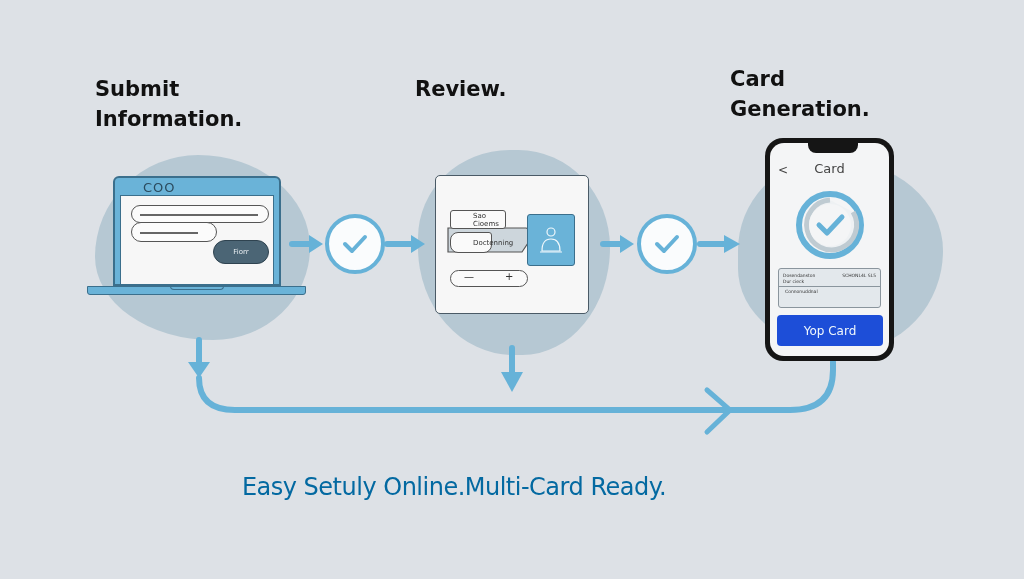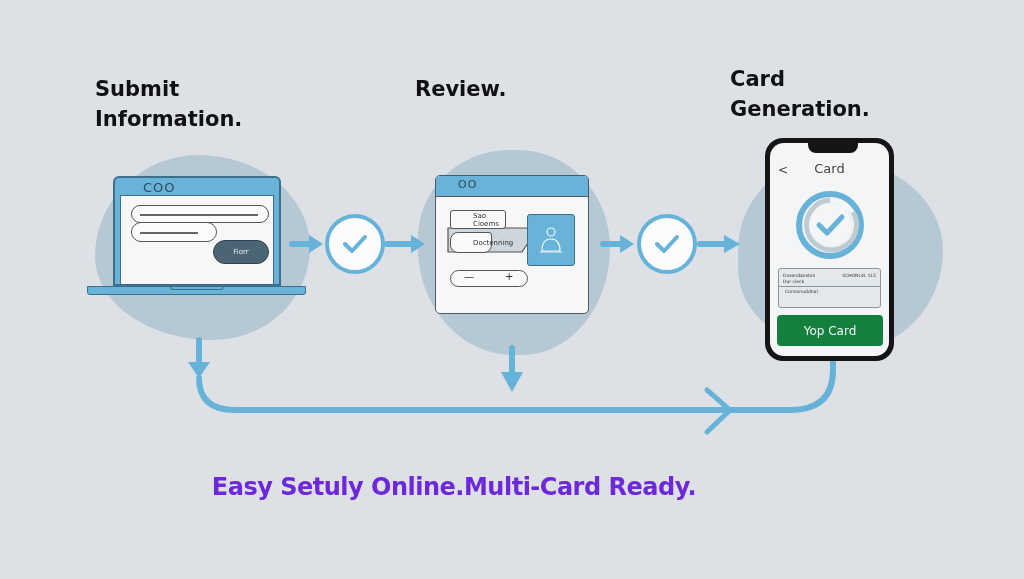--- a/index.html
+++ b/index.html
@@ -89,26 +89,26 @@
   .phone-back { position:absolute; left: 8px; top: 20px; font-size: 12px; color:#444; }
   .phone-title { position:absolute; left: 0; right: 0; top: 18px; text-align:center; font-size: 13px; color:#444; }
   .info-card {
     position:absolute; left: 8px; top: 125px; width: 103px; height: 40px;
     background:#e3e8ec; border:1.2px solid #8a959d; border-radius: 3px; box-sizing:border-box;
     font-size: 4.5px; color: #333;
   }
   .info-card .sep { position:absolute; left:0; right:0; top: 17px; height: 1px; background:#8a959d; }
   .phone-btn {
     position:absolute; left: 7px; top: 172px; width: 106px; height: 31px;
-    background:#15803d; border-radius: 4px; color: #f0f8fc; font-size: 12px;
+    background:#1d4ed8; border-radius: 4px; color: #f0f8fc; font-size: 12px;
     display:flex; align-items:center; justify-content:center;
   }
   .tagline {
     position:absolute; left: 0; width: 908px; top: 473px; text-align:center;
-    font-size: 24px; font-weight: bold; color: #6d28d9; letter-spacing: -0.5px;
+    font-size: 24px; font-weight: normal; color: #0369a1; letter-spacing: -0.5px;
   }
 </style>
 </head>
 <body>
 
 <div class="step-title" style="left:95px; top:74px; width:210px;">Submit
 Information.</div>
 <div class="step-title" style="left:415px; top:74px; width:200px;">Review.</div>
 <div class="step-title" style="left:730px; top:64px; width:200px;">Card
 Generation.</div>
@@ -161,23 +161,20 @@
 <div class="laptop-base"></div>
 <div class="laptop-notch"></div>
 
 <div class="check-circle" style="left:325px; top:214px;">
   <svg width="26" height="20" viewBox="0 0 26 20">
     <path d="M3 10 L10 17 L23 3" fill="none" stroke="#66b2d8" stroke-width="4" stroke-linecap="round" stroke-linejoin="round"></path>
   </svg>
 </div>
 
 <div class="review-win">
-  <div class="review-titlebar">
-    <span class="review-title">OO</span>
-  </div>
 
   <svg class="abs" style="left:10px; top:50px;" width="90" height="30">
     <path d="M2 2 L80 2 Q88 4 84 14 L76 26 L2 26 Z" fill="#cdd6dc" stroke="#555" stroke-width="1.2"></path>
   </svg>
   <div class="small-box" style="left:14px; top:34px; width:56px; height:19px;">Sao Cioems</div>
   <div class="small-box" style="left:14px; top:56px; width:42px; height:21px; border-radius: 8px 3px 8px 8px;">Doctenning</div>
   <div class="avatar-card">
     <svg width="46" height="50" viewBox="0 0 46 50">
       <circle cx="23" cy="17" r="4" fill="none" stroke="#f0f8fc" stroke-width="1.2"></circle>
       <path d="M14 36 Q14 24 23 24 Q32 24 32 36 Z" fill="none" stroke="#f0f8fc" stroke-width="1.2"></path>

